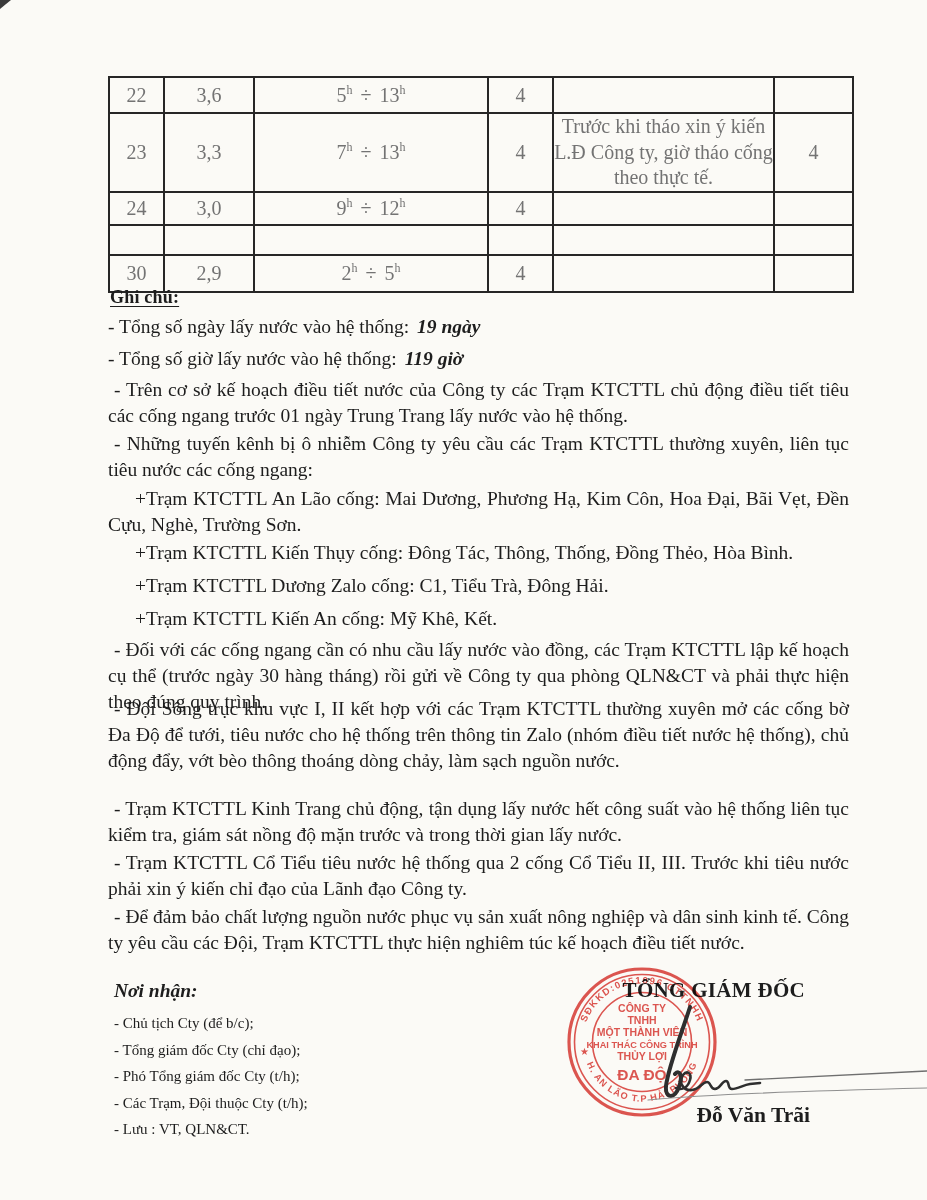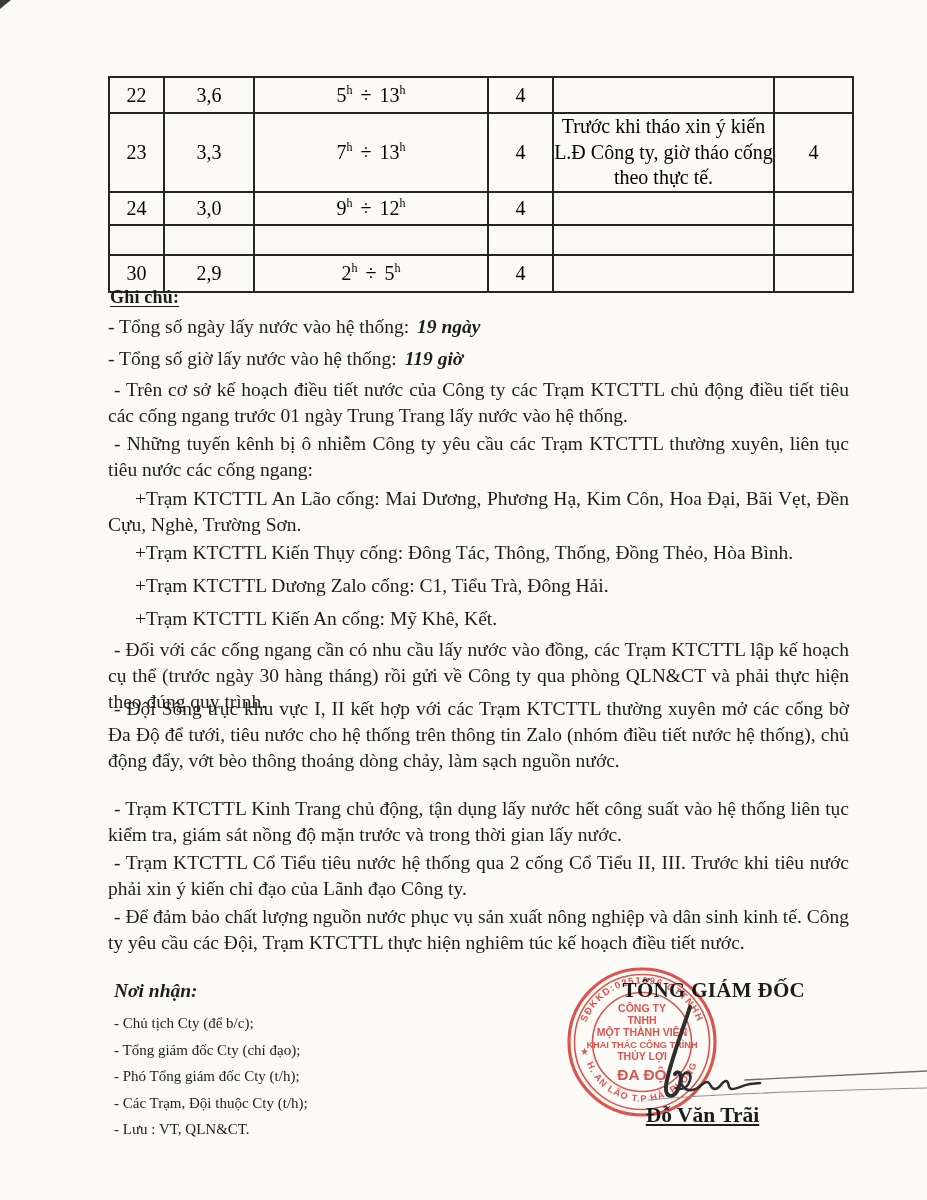--- a/index.html
+++ b/index.html
@@ -10,21 +10,21 @@
   }
   .abs{position:absolute;}
 
   
   table.sched{
     position:absolute;left:108px;top:76px;width:744px;
     border-collapse:collapse;table-layout:fixed;
   }
   table.sched td{
     border:2px solid #262626;text-align:center;vertical-align:middle;
-    font-size:20px;padding:0;color:#000000;
+    font-size:20px;padding:0;color:#737373;
   }
   td.c-note{text-align:left;padding:2px 7px;font-size:19px;line-height:1.28;}
   sup.hh{font-size:12px;line-height:0;vertical-align:super;}
   .sep{margin:0 8px;}
 
   
   .h-ghichu{
     left:110px;top:287px;font-size:18px;font-weight:bold;
     text-decoration:underline;text-underline-offset:3px;letter-spacing:.2px;
   }
@@ -37,22 +37,22 @@
   .para.plus{text-indent:27px;}
 
   
   .recips{left:114px;top:980px;width:340px;}
   .rhead{font-size:19.5px;font-weight:bold;font-style:italic;margin-bottom:8px;}
   .ritem{font-size:15px;line-height:26.5px;font-family:Liberation Serif, serif;}
 
   
   .sig-title{left:605px;top:978px;width:200px;text-align:right;
     font-size:21px;font-weight:bold;letter-spacing:.3px;}
-  .sig-name{left:595px;top:1103px;width:215px;text-align:center;
-    font-size:21.5px;font-weight:bold;text-decoration:underline;}
+  .sig-name{left:595px;top:1103px;width:215px;text-align:right;
+    font-size:21.5px;font-weight:bold;}
   svg.stamp{left:560px;top:960px;mix-blend-mode:multiply;opacity:.93;}
   svg.autograph{left:560px;top:950px;}
   .stamp text{font-family:"Liberation Sans","DejaVu Sans",sans-serif;font-weight:bold;}
 
   .corner-mark{left:0;top:0;width:11px;height:9px;background:#3a3a3a;
     clip-path:polygon(0 0,100% 0,55% 45%,0 100%);}
 </style>
 </head>
 <body>
 

